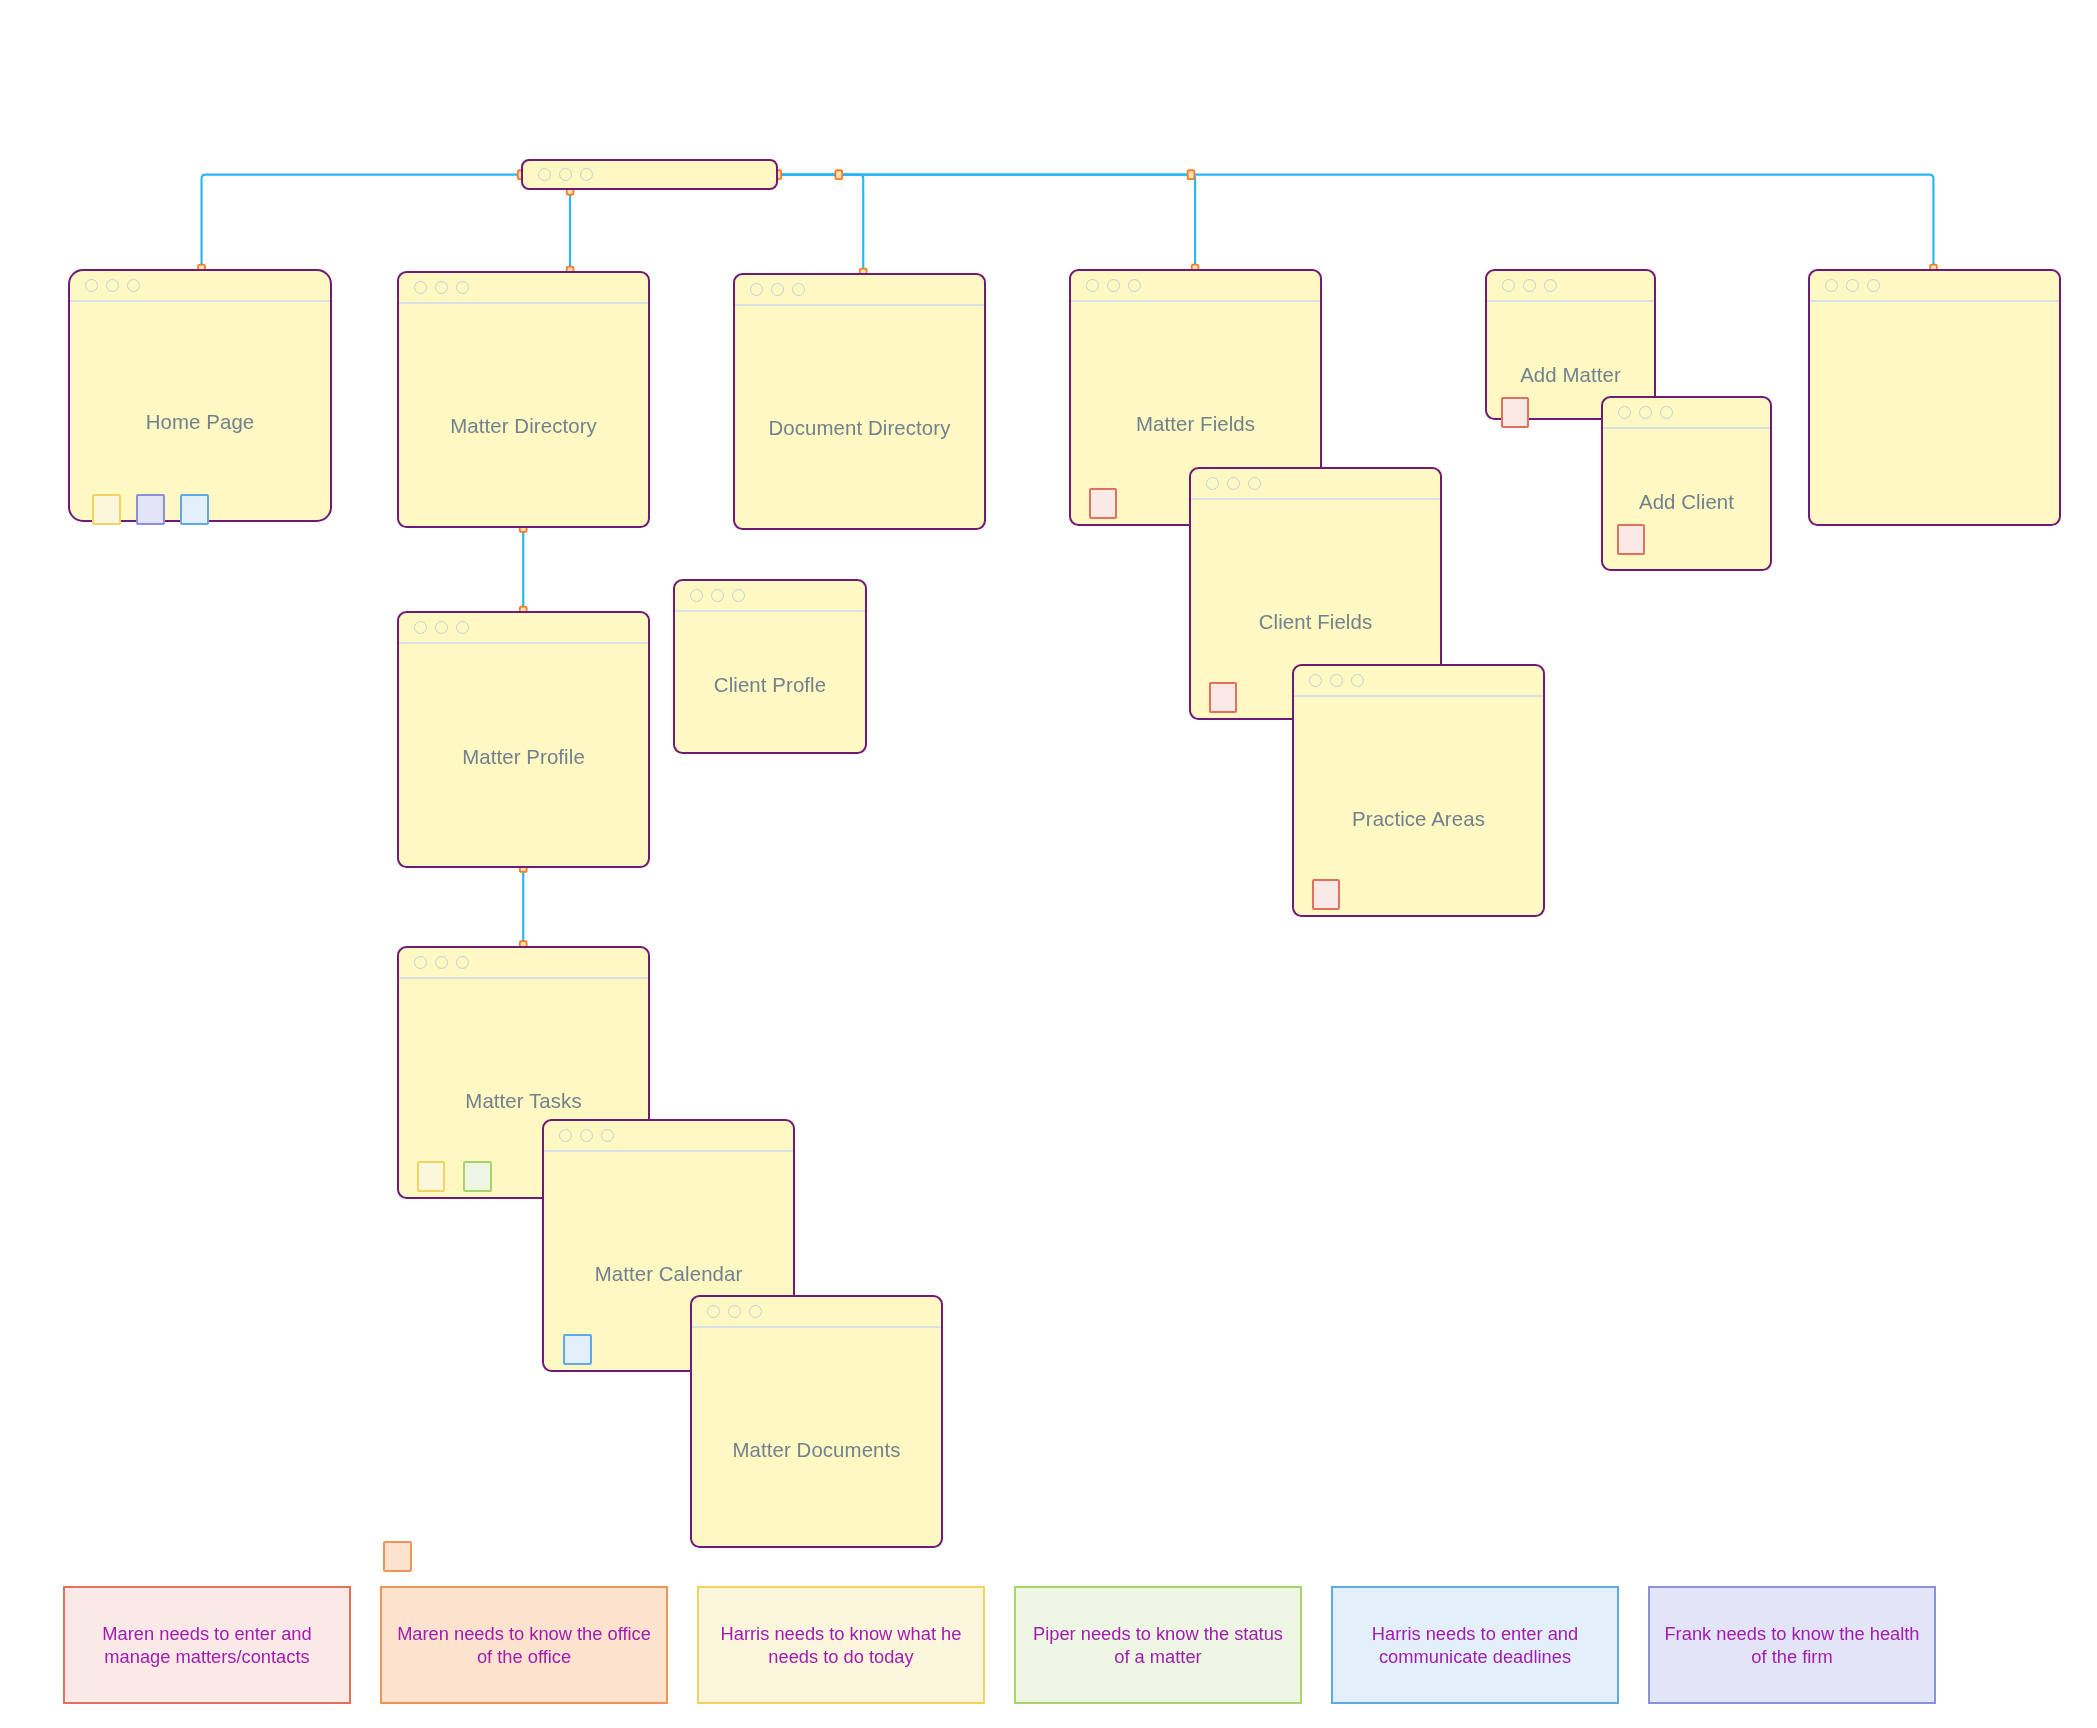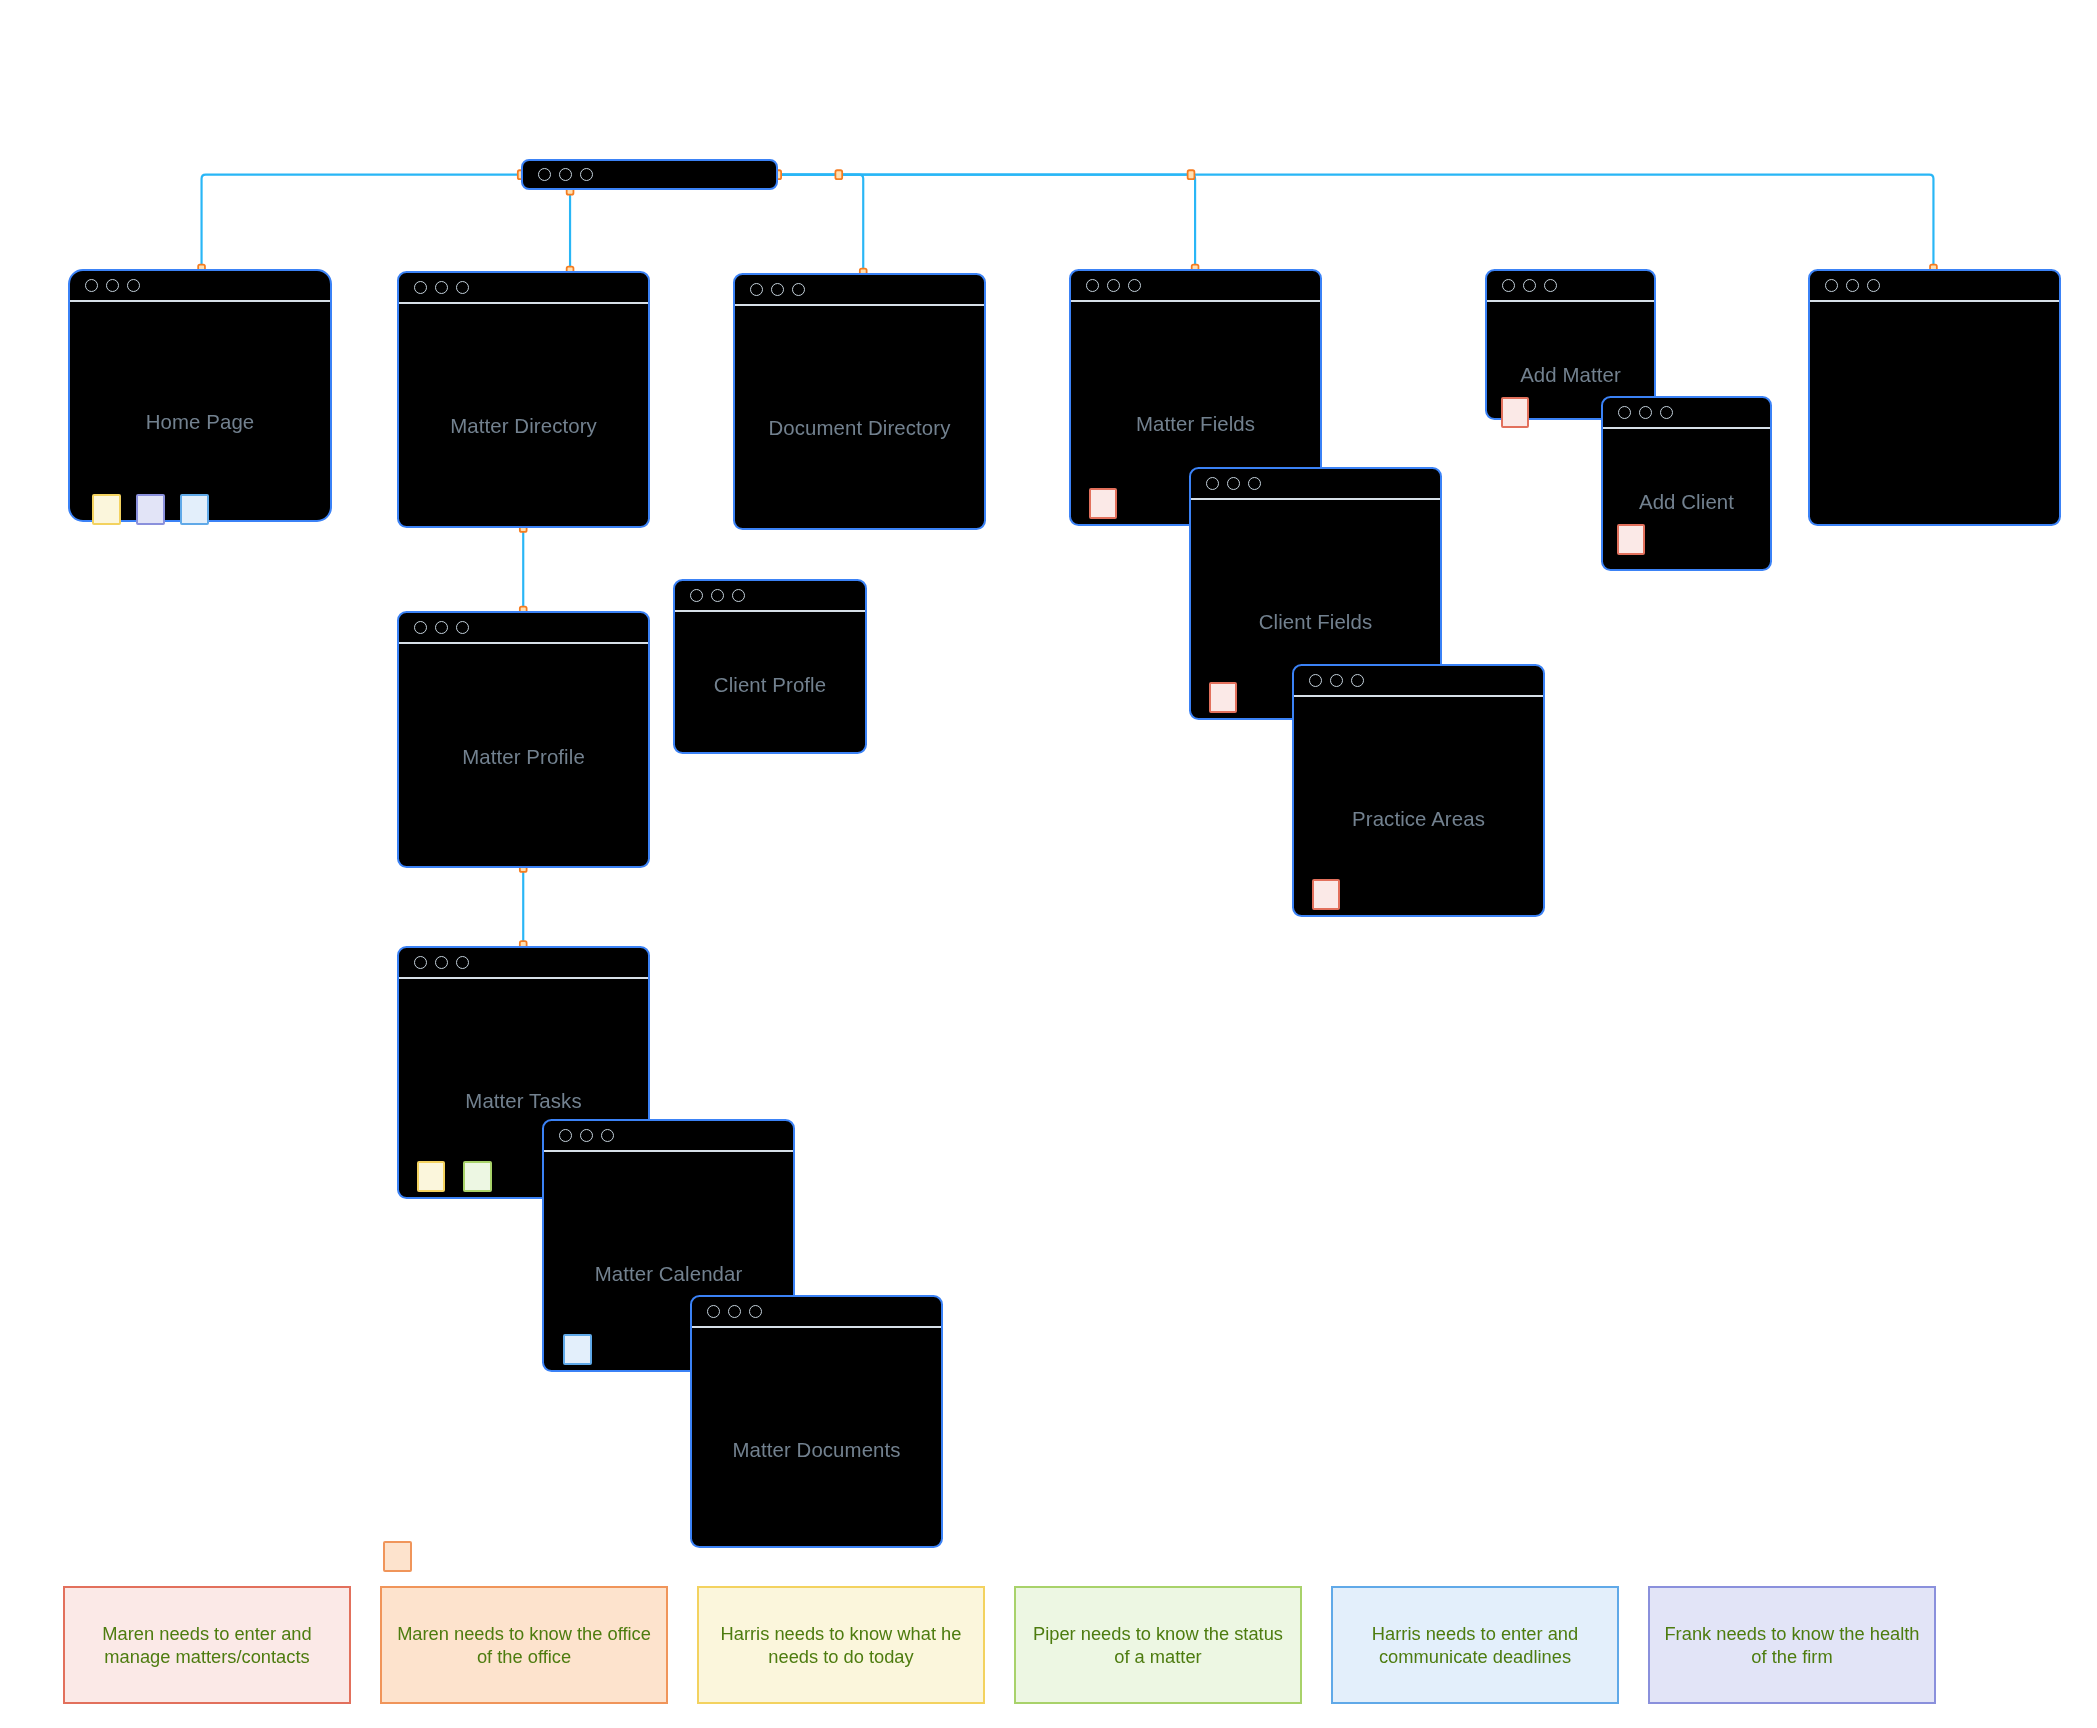--- a/index.html
+++ b/index.html
@@ -19,22 +19,22 @@
     position:absolute;
     left:0; top:0;
     width:2097px; height:1729px;
     pointer-events:none;
     z-index:1;
   }
   
   .node{
     position:absolute;
     box-sizing:border-box;
-    background:#000000;
-    border:2px solid #3b82f6;
+    background:#fef9c3;
+    border:2px solid #701a75;
     border-radius:9.5px;
     z-index:2;
   }
   .node.flat{border-radius:8.1px;}
   .titlebar{
     position:relative;
     height:31px;
     box-sizing:border-box;
     border-bottom:2px solid #d6dfe7;
     display:flex;
@@ -77,21 +77,21 @@
     box-sizing:border-box;
     border-width:2.7px;
     border-style:solid;
     display:flex;
     align-items:center;
     justify-content:center;
     text-align:center;
     padding:4.1px 9.5px;
     line-height:1.28;
     font-size:18.3px;
-    color:#4d7c0f;
+    color:#a21caf;
   }
   .persona span{display:block;}
   
   .free-chip{
     position:absolute;
     box-sizing:border-box;
     border-width:2.7px;
     border-style:solid;
     border-radius:2px;
     z-index:3;

